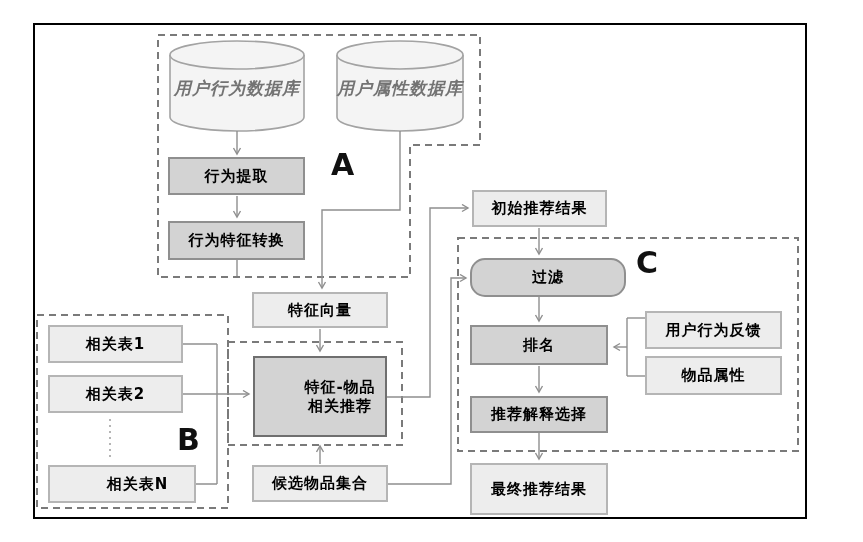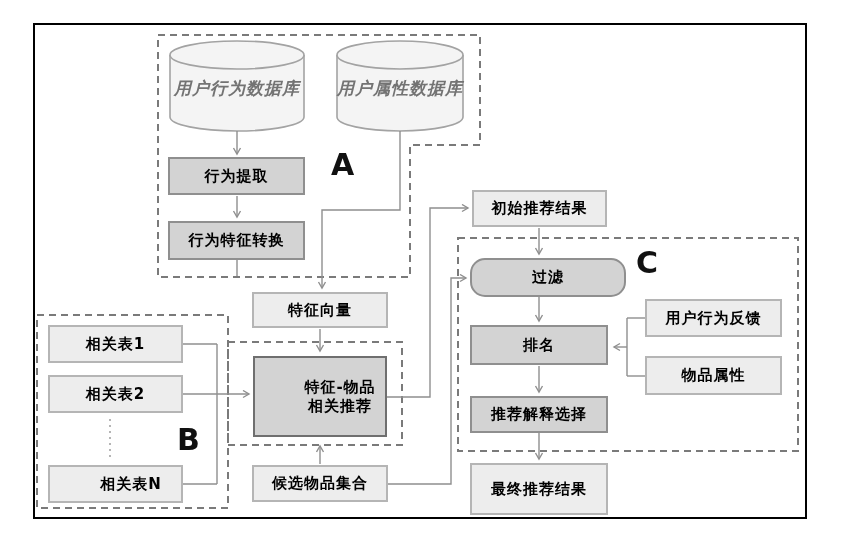--- a/index.html
+++ b/index.html
@@ -109,27 +109,27 @@
 
   <div class="node databox" style="left:252px; top:292px; width:136px; height:36px;">特征向量</div>
   <div class="node bigbox" style="left:253px; top:356px; width:134px; height:81px;">
     <span>特征-物品</span>
     <span>相关推荐</span>
   </div>
   <div class="node databox" style="left:252px; top:465px; width:136px; height:37px;">候选物品集合</div>
 
   <div class="node databox" style="left:48px; top:325px; width:135px; height:38px;">相关表1</div>
   <div class="node databox" style="left:48px; top:375px; width:135px; height:38px;">相关表2</div>
-  <div class="node databox" style="left:48px; top:465px; width:135px; height:38px;padding-left:31px;">相关表N</div>
+  <div class="node databox" style="left:48px; top:465px; width:148px; height:38px;padding-left:31px;">相关表N</div>
 
   <div class="node databox" style="left:472px; top:190px; width:135px; height:37px;">初始推荐结果</div>
   <div class="node process" style="left:470px; top:258px; width:156px; height:39px;border-radius:15px;">过滤</div>
   <div class="node process" style="left:470px; top:325px; width:138px; height:40px;">排名</div>
   <div class="node process" style="left:470px; top:396px; width:138px; height:37px;">推荐解释选择</div>
   <div class="node databox" style="left:470px; top:463px; width:138px; height:52px;">最终推荐结果</div>
-  <div class="node databox" style="left:645px; top:299px; width:137px; height:38px;">用户行为反馈</div>
+  <div class="node databox" style="left:645px; top:311px; width:137px; height:38px;">用户行为反馈</div>
   <div class="node databox" style="left:645px; top:356px; width:137px; height:39px;">物品属性</div>
 
   <div class="group-label" style="left:331px; top:150px;">A</div>
   <div class="group-label" style="left:177px; top:425px;">B</div>
   <div class="group-label" style="left:636px; top:248px;">C</div>
 
 </div>
 
 </body></html>

